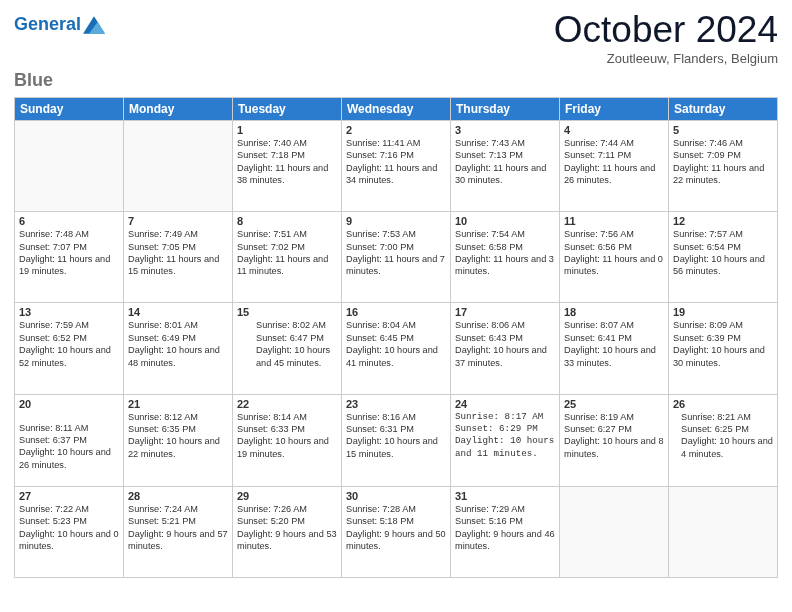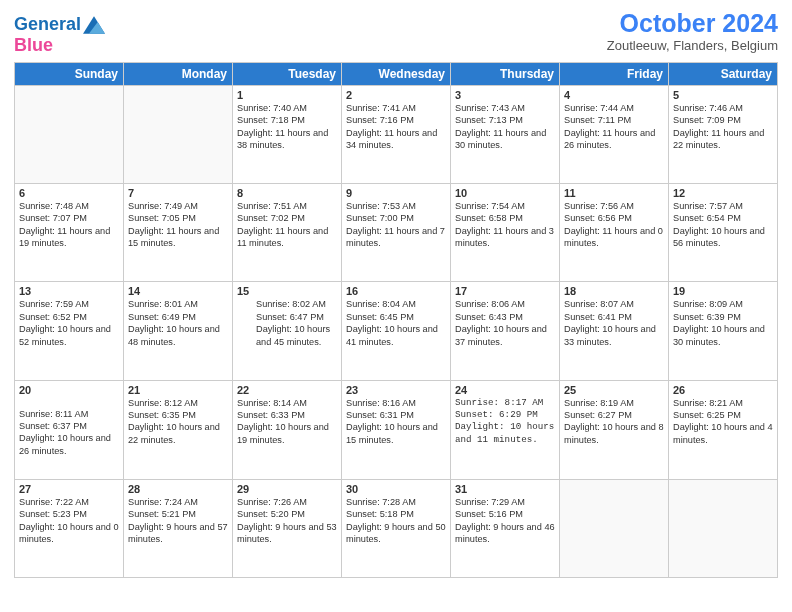--- a/index.html
+++ b/index.html
@@ -39,39 +39,39 @@
     }
     .logo-icon {
       width: 22px;
       height: 22px;
       margin-left: 2px;
     }
     .title-block {
       text-align: right;
     }
     .month-title {
-      font-size: 25px;
-      font-weight: bold;
-      color: #3b82f6;
+      font-size: 37px;
+      font-weight: normal;
+      color: #0f172a;
       line-height: 1.1;
     }
     .subtitle {
       font-size: 13px;
       color: #555;
     }
     .calendar {
       width: 100%;
       border-collapse: collapse;
       flex: 1;
       table-layout: fixed;
     }
     .calendar th {
       background: #2b7bce;
       color: #fff;
-      text-align: right;
+      text-align: left;
       padding: 4px 5px;
       font-size: 12px;
       border: 1px solid #ccc;
     }
     .calendar td {
       border: 1px solid #ccc;
       vertical-align: top;
       padding: 3px 4px;
       font-size: 9.5px;
       color: #333;
@@ -100,21 +100,21 @@
   <div class="header">
     <div class="logo">
       <div>
         <div style="display:flex;align-items:center;">
           <span class="logo-text"><span>General</span></span>
           <svg class="logo-icon" viewBox="0 0 30 24" xmlns="http://www.w3.org/2000/svg">
             <polygon points="0,24 15,0 30,24" fill="#1a6eb5"></polygon>
             <polygon points="8,24 20,8 30,24" fill="#5aabdd"></polygon>
           </svg>
         </div>
-        <div class="logo-text" style="color:#ec4899; font-size:18px; font-weight:bold;">Blue</div>
+        <div class="logo-text" style="color:#737373; font-size:18px; font-weight:bold;margin-top:35px;">Blue</div>
       </div>
     </div>
     <div class="title-block">
       <div class="month-title">October 2024</div>
       <div class="subtitle">Zoutleeuw, Flanders, Belgium</div>
     </div>
   </div>
 
   <table class="calendar">
     <thead>
@@ -133,21 +133,21 @@
           <td class="empty"></td>
           <td class="empty"></td>
           <td>
             <span class="day-num">1</span>
             <div class="day-info" style="white-space: pre-line;">Sunrise: 7:40 AM
 Sunset: 7:18 PM
 Daylight: 11 hours and 38 minutes.</div>
           </td>
           <td>
             <span class="day-num">2</span>
-            <div class="day-info" style="white-space: pre-line;">Sunrise: 7:41 AM
+            <div class="day-info" style="white-space: pre-line;">Sunrise: 11:41 AM
 Sunset: 7:16 PM
 Daylight: 11 hours and 34 minutes.</div>
           </td>
           <td>
             <span class="day-num">3</span>
             <div class="day-info" style="white-space: pre-line;">Sunrise: 7:43 AM
 Sunset: 7:13 PM
 Daylight: 11 hours and 30 minutes.</div>
           </td>
           <td>
@@ -283,21 +283,21 @@
 Daylight: 10 hours and 11 minutes.</div>
           </td>
           <td>
             <span class="day-num">25</span>
             <div class="day-info" style="white-space: pre-line;">Sunrise: 8:19 AM
 Sunset: 6:27 PM
 Daylight: 10 hours and 8 minutes.</div>
           </td>
           <td>
             <span class="day-num">26</span>
-            <div class="day-info" style="white-space: pre-line;">Sunrise: 8:21 AM
+            <div class="day-info" style="white-space: pre-line; margin-left: 8px;">Sunrise: 8:21 AM
 Sunset: 6:25 PM
 Daylight: 10 hours and 4 minutes.</div>
           </td>
         </tr>
         <tr>
           <td>
             <span class="day-num">27</span>
             <div class="day-info" style="white-space: pre-line;">Sunrise: 7:22 AM
 Sunset: 5:23 PM
 Daylight: 10 hours and 0 minutes.</div>

